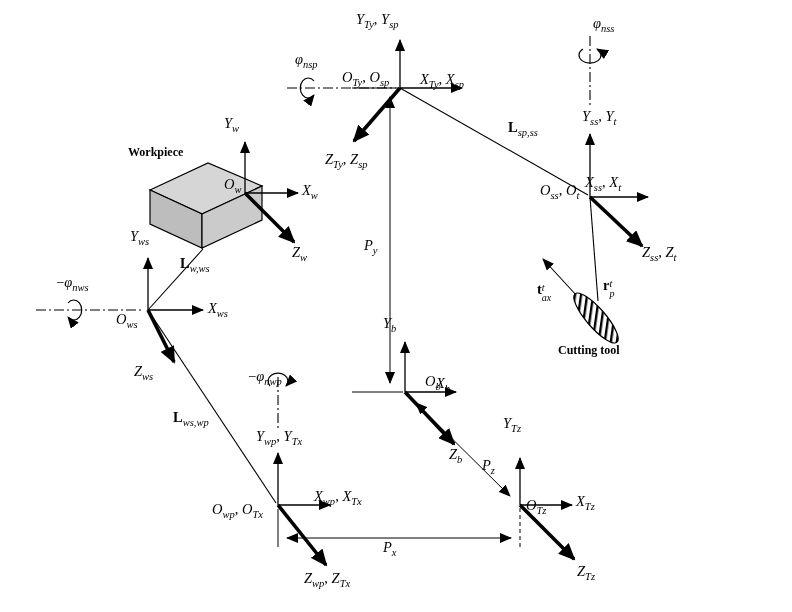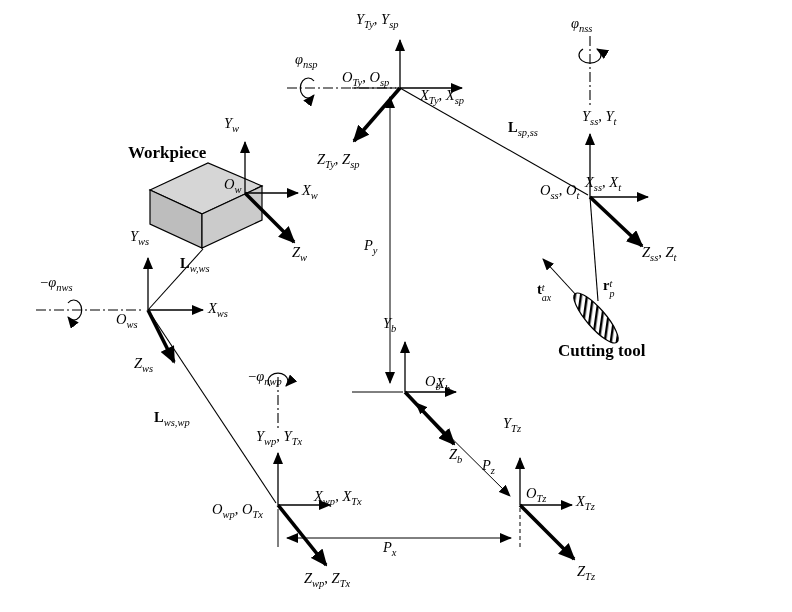--- a/index.html
+++ b/index.html
@@ -9,21 +9,21 @@
     --ink:#000;
   }
   .canvas svg{position:absolute;left:0;top:0;}
   .lbl{
     position:absolute;white-space:nowrap;color:var(--ink,#000);
     font-size:14.5px;line-height:1.1;
   }
   .p-i{font-style:italic;}
   .p-n{font-style:normal;}
   .p-b{font-weight:bold;font-style:normal;}
-  .p-hb{font-weight:bold;font-style:normal;font-size:17px;}
+  .p-hb{font-weight:bold;font-style:normal;font-size:12px;}
   .p-s{font-style:italic;font-size:10.5px;vertical-align:-4px;}
   .p-ss{display:inline-block;vertical-align:-7px;line-height:1;font-size:10px;font-style:italic;}
   .p-ss .sst,.p-ss .ssb{display:block;}
   
   .thin line{stroke:var(--ink,#000);stroke-width:1.3;}
   .thick line{stroke:var(--ink,#000);stroke-width:3.6;}
   .conn line{stroke:var(--ink,#000);stroke-width:1.1;}
   .dim line{stroke:var(--ink,#000);stroke-width:1;}
   .dash line{stroke:var(--ink,#000);stroke-width:1;stroke-dasharray:4 3;}
   .dashdot line{stroke:var(--ink,#000);stroke-width:1.1;stroke-dasharray:10 3 2 3;}
@@ -118,60 +118,60 @@
       <line x1="278" y1="505" x2="326" y2="565" marker-end="url(#ahb)"></line>
     </g>
 
     <g>
       <ellipse class="toolo" cx="596" cy="318" rx="32" ry="9.5" transform="rotate(49 596 318)" fill="url(#hatch)"></ellipse>
     </g>
   </svg>
 
   <div class="lbl" style="left:356px;top:12px"><span class="p-i">Y</span><span class="p-s">Ty</span><span class="p-n">, </span><span class="p-i">Y</span><span class="p-s">sp</span></div>
   <div class="lbl" style="left:342px;top:70px"><span class="p-i">O</span><span class="p-s">Ty</span><span class="p-n">, </span><span class="p-i">O</span><span class="p-s">sp</span></div>
-  <div class="lbl" style="left:420px;top:88px"><span class="p-i">X</span><span class="p-s">Ty</span><span class="p-n">, </span><span class="p-i">X</span><span class="p-s">sp</span></div>
-  <div class="lbl" style="left:317px;top:152px"><span class="p-i">Z</span><span class="p-s">Ty</span><span class="p-n">, </span><span class="p-i">Z</span><span class="p-s">sp</span></div>
+  <div class="lbl" style="left:420px;top:72px"><span class="p-i">X</span><span class="p-s">Ty</span><span class="p-n">, </span><span class="p-i">X</span><span class="p-s">sp</span></div>
+  <div class="lbl" style="left:325px;top:152px"><span class="p-i">Z</span><span class="p-s">Ty</span><span class="p-n">, </span><span class="p-i">Z</span><span class="p-s">sp</span></div>
   <div class="lbl" style="left:295px;top:52px"><span class="p-i">φ</span><span class="p-s">nsp</span></div>
 
-  <div class="lbl" style="left:571px;top:16px"><span class="p-i">φ</span><span class="p-s">nss</span></div>
+  <div class="lbl" style="left:593px;top:16px"><span class="p-i">φ</span><span class="p-s">nss</span></div>
   <div class="lbl" style="left:582px;top:109px"><span class="p-i">Y</span><span class="p-s">ss</span><span class="p-n">, </span><span class="p-i">Y</span><span class="p-s">t</span></div>
   <div class="lbl" style="left:508px;top:120px"><span class="p-b">L</span><span class="p-s">sp,ss</span></div>
   <div class="lbl" style="left:540px;top:183px"><span class="p-i">O</span><span class="p-s">ss</span><span class="p-n">, </span><span class="p-i">O</span><span class="p-s">t</span></div>
   <div class="lbl" style="left:585px;top:175px"><span class="p-i">X</span><span class="p-s">ss</span><span class="p-n">, </span><span class="p-i">X</span><span class="p-s">t</span></div>
   <div class="lbl" style="left:642px;top:245px"><span class="p-i">Z</span><span class="p-s">ss</span><span class="p-n">, </span><span class="p-i">Z</span><span class="p-s">t</span></div>
 
   <div class="lbl" style="left:128px;top:144px"><span class="p-hb">Workpiece</span></div>
   <div class="lbl" style="left:224px;top:116px"><span class="p-i">Y</span><span class="p-s">w</span></div>
   <div class="lbl" style="left:224px;top:177px"><span class="p-i">O</span><span class="p-s">w</span></div>
   <div class="lbl" style="left:302px;top:183px"><span class="p-i">X</span><span class="p-s">w</span></div>
   <div class="lbl" style="left:292px;top:245px"><span class="p-i">Z</span><span class="p-s">w</span></div>
   <div class="lbl" style="left:180px;top:256px"><span class="p-b">L</span><span class="p-s">w,ws</span></div>
 
   <div class="lbl" style="left:130px;top:229px"><span class="p-i">Y</span><span class="p-s">ws</span></div>
-  <div class="lbl" style="left:40px;top:275px"><span class="p-n">−</span><span class="p-i">φ</span><span class="p-s">nws</span></div>
+  <div class="lbl" style="left:56px;top:275px"><span class="p-n">−</span><span class="p-i">φ</span><span class="p-s">nws</span></div>
   <div class="lbl" style="left:116px;top:312px"><span class="p-i">O</span><span class="p-s">ws</span></div>
   <div class="lbl" style="left:208px;top:301px"><span class="p-i">X</span><span class="p-s">ws</span></div>
-  <div class="lbl" style="left:134px;top:356px"><span class="p-i">Z</span><span class="p-s">ws</span></div>
-  <div class="lbl" style="left:154px;top:410px"><span class="p-b">L</span><span class="p-s">ws,wp</span></div>
+  <div class="lbl" style="left:134px;top:364px"><span class="p-i">Z</span><span class="p-s">ws</span></div>
+  <div class="lbl" style="left:173px;top:410px"><span class="p-b">L</span><span class="p-s">ws,wp</span></div>
 
   <div class="lbl" style="left:248px;top:369px"><span class="p-n">−</span><span class="p-i">φ</span><span class="p-s">nwp</span></div>
   <div class="lbl" style="left:256px;top:429px"><span class="p-i">Y</span><span class="p-s">wp</span><span class="p-n">, </span><span class="p-i">Y</span><span class="p-s">Tx</span></div>
   <div class="lbl" style="left:212px;top:502px"><span class="p-i">O</span><span class="p-s">wp</span><span class="p-n">, </span><span class="p-i">O</span><span class="p-s">Tx</span></div>
   <div class="lbl" style="left:314px;top:489px"><span class="p-i">X</span><span class="p-s">wp</span><span class="p-n">, </span><span class="p-i">X</span><span class="p-s">Tx</span></div>
   <div class="lbl" style="left:304px;top:571px"><span class="p-i">Z</span><span class="p-s">wp</span><span class="p-n">, </span><span class="p-i">Z</span><span class="p-s">Tx</span></div>
 
   <div class="lbl" style="left:364px;top:238px"><span class="p-i">P</span><span class="p-s">y</span></div>
   <div class="lbl" style="left:383px;top:316px"><span class="p-i">Y</span><span class="p-s">b</span></div>
   <div class="lbl" style="left:425px;top:374px"><span class="p-i">O</span><span class="p-s">b</span></div>
   <div class="lbl" style="left:436px;top:376px"><span class="p-i">X</span><span class="p-s">b</span></div>
   <div class="lbl" style="left:449px;top:447px"><span class="p-i">Z</span><span class="p-s">b</span></div>
   <div class="lbl" style="left:482px;top:458px"><span class="p-i">P</span><span class="p-s">z</span></div>
 
   <div class="lbl" style="left:503px;top:416px"><span class="p-i">Y</span><span class="p-s">Tz</span></div>
-  <div class="lbl" style="left:526px;top:486px"><span class="p-i">O</span><span class="p-s">Tz</span></div>
+  <div class="lbl" style="left:526px;top:498px"><span class="p-i">O</span><span class="p-s">Tz</span></div>
   <div class="lbl" style="left:576px;top:494px"><span class="p-i">X</span><span class="p-s">Tz</span></div>
   <div class="lbl" style="left:577px;top:564px"><span class="p-i">Z</span><span class="p-s">Tz</span></div>
   <div class="lbl" style="left:383px;top:540px"><span class="p-i">P</span><span class="p-s">x</span></div>
 
   <div class="lbl" style="left:537px;top:282px"><span class="p-b">t</span><span class="p-ss"><span class="sst">t</span><span class="ssb">ax</span></span></div>
   <div class="lbl" style="left:603px;top:278px"><span class="p-b">r</span><span class="p-ss"><span class="sst">t</span><span class="ssb">p</span></span></div>
   <div class="lbl" style="left:558px;top:342px"><span class="p-hb">Cutting tool</span></div>
 
 </div>
 

